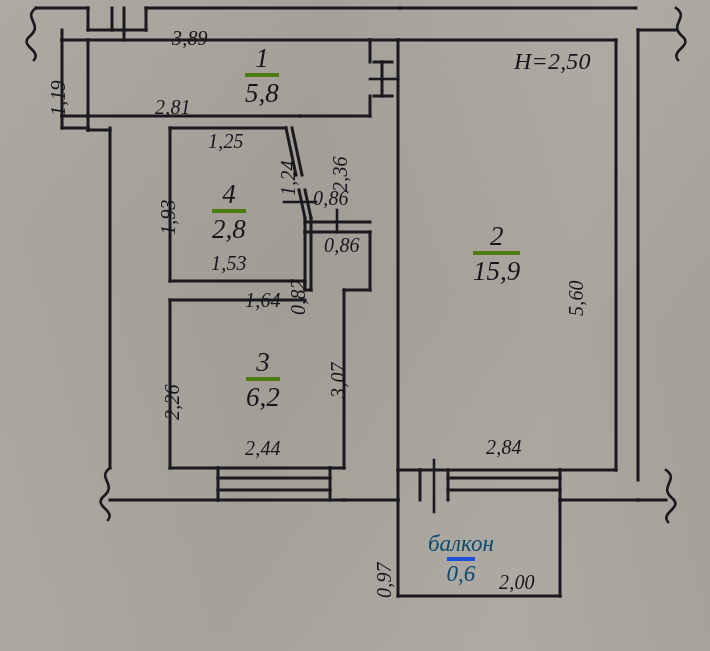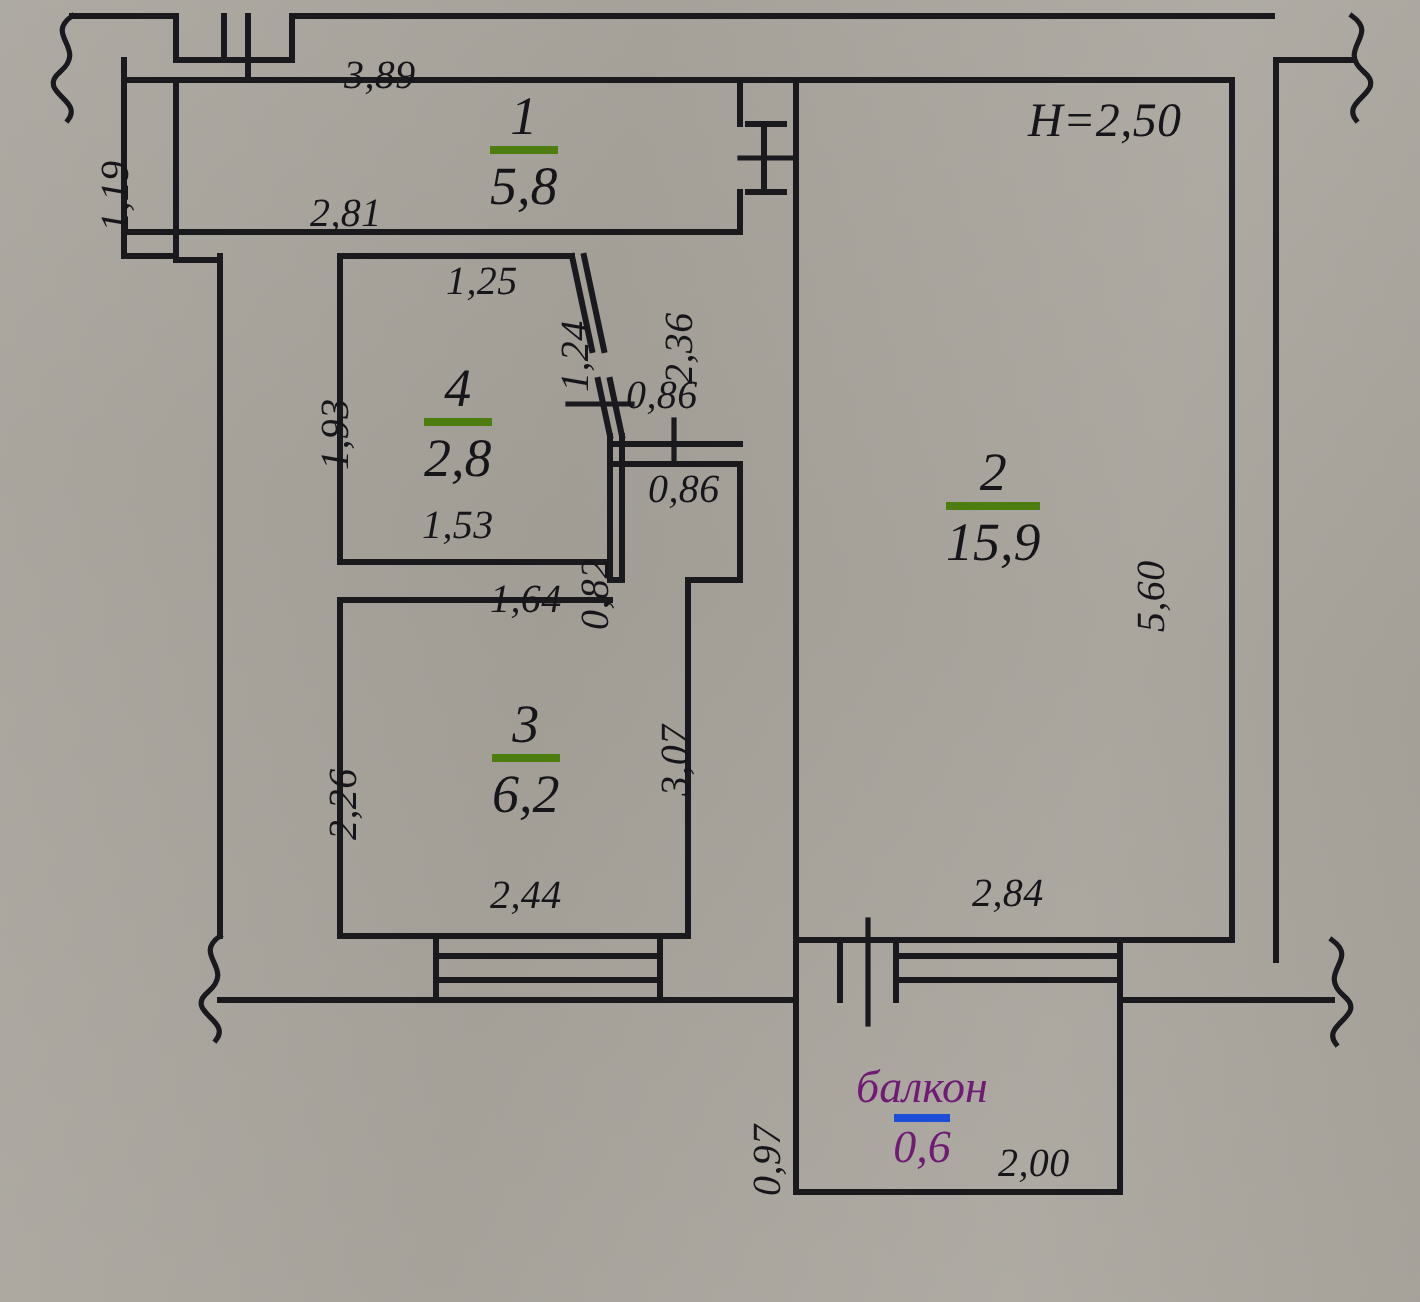--- a/index.html
+++ b/index.html
@@ -65,21 +65,21 @@
     padding-top: 1px;
     margin-top: 1px;
   }
   .height-lbl {
     font-size: 24px;
   }
   .balc-tag {
     display: flex;
     flex-direction: column;
     align-items: center;
-    color: #701a75;
+    color: #0c4a6e;
     font-style: italic;
   }
   .balc-name {
     font-size: 23px;
     line-height: 1.1;
   }
   .balc-area {
     font-size: 23px;
     line-height: 1.15;
     border-top: 4px solid #1d4ed8;
@@ -233,21 +233,21 @@
 
   <div class="balc-tag" style="left:428px; top:531px; position:absolute;">
     <span class="balc-name">балкон</span>
     <span class="balc-area">0,6</span>
   </div>
 
   <div class="lbl dim" style="left:172px; top:28px;text-align:right;">3,89</div>
 
   <div class="lbl dim" style="left:155px; top:97px;">2,81</div>
 
-  <div class="lbl dim" style="left:223px; top:131px;">1,25</div>
+  <div class="lbl dim" style="left:208px; top:131px;">1,25</div>
 
   <div class="lbl dim" style="left:211px; top:253px;">1,53</div>
 
   <div class="lbl dim" style="left:213px; top:290px;margin-left:32px;">1,64</div>
 
   <div class="lbl dim" style="left:245px; top:438px;">2,44</div>
 
   <div class="lbl dim" style="left:313px; top:188px;">0,86</div>
 
   <div class="lbl dim" style="left:324px; top:235px;">0,86</div>

